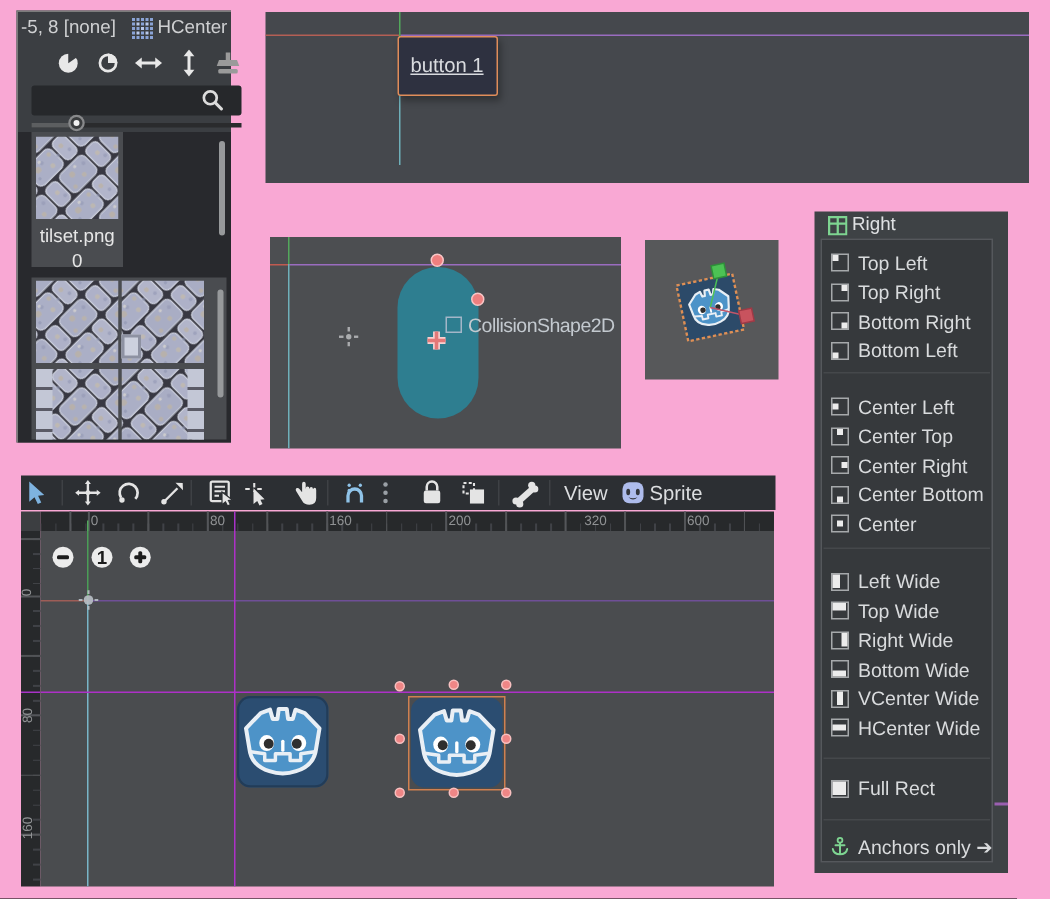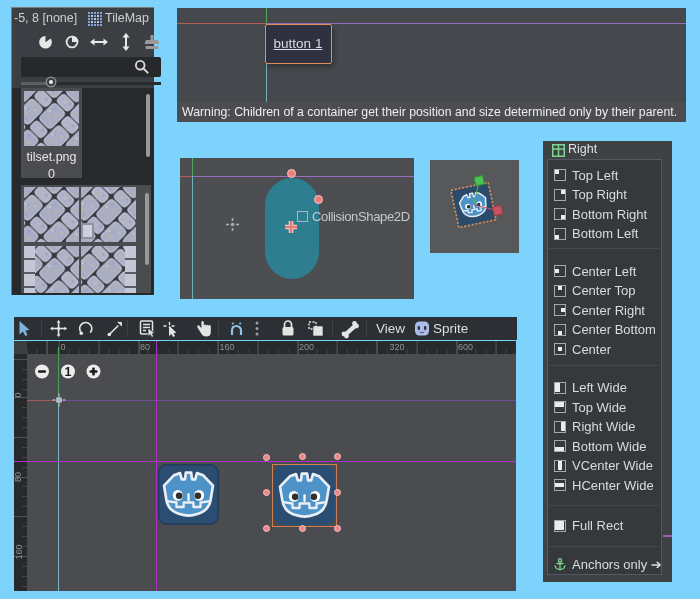--- a/index.html
+++ b/index.html
@@ -1,18 +1,18 @@
 <!DOCTYPE html>
 <html><head>
 <meta charset="utf-8">
 <style>
 * { margin:0; padding:0; box-sizing:border-box; }
 html,body { width:700px; height:599px; background:#121212; overflow:hidden;
   font-family:"Liberation Sans", sans-serif; }
-#stage { position:relative; width:700px; height:599px; background:#7dd3fc; }
+#stage { position:relative; width:700px; height:599px; background:#f9a8d4; }
 .abs { position:absolute; }
 </style>
 </head>
 <body>
 <div id="stage">
 
 <svg width="0" height="0" style="position:absolute">
 <defs>
 <pattern id="brick" width="46" height="46" patternUnits="userSpaceOnUse" patternTransform="rotate(-45 23 23) scale(0.82)">
   <rect width="46" height="46" fill="#383842"></rect>
@@ -78,21 +78,21 @@
           <rect x="6" y="9" width="2" height="2"></rect>
           <rect x="9" y="9" width="2" height="2" fill="#b8c8ea"></rect>
           <rect x="12" y="9" width="2" height="2"></rect>
       <rect x="0" y="12" width="2" height="2"></rect>
           <rect x="3" y="12" width="2" height="2"></rect>
           <rect x="6" y="12" width="2" height="2"></rect>
           <rect x="9" y="12" width="2" height="2"></rect>
           <rect x="12" y="12" width="2" height="2"></rect>
     </g>
   </svg>
-  <div class="abs" style="left:93px; top:3px; font-size:12.5px; color:#cfd0d2;">TileMap</div>
+  <div class="abs" style="left:93px; top:3px; font-size:12.5px; color:#cfd0d2;">HCenter</div>
 
   <svg class="abs" style="left:22px; top:24.5px;" width="135" height="19" viewBox="0 0 135 19">
 
     <circle cx="11.5" cy="9.2" r="6.3" fill="#e8e8e8"></circle>
     <path d="M11.5 9.2 L11.5 2 L18 4.6 Z" fill="#3b3e42"></path>
 
     <circle cx="38" cy="9" r="5.4" fill="none" stroke="#e8e8e8" stroke-width="1.8"></circle>
     <path d="M38 9 L38 2.7 A6.3 6.3 0 0 1 44.3 9 Z" fill="#e8e8e8"></path>
 
     <path d="M59 9 h12" stroke="#e8e8e8" stroke-width="2"></path>
@@ -152,21 +152,20 @@
 
 <div class="abs" id="btn-panel" style="left:177px; top:8px; width:509px; height:114px; background:#45484d; overflow:hidden;">
 
   <div class="abs" style="left:0px; top:15px; width:90px; height:1px; background:#b45f55;"></div>
   <div class="abs" style="left:90px; top:15px; width:419px; height:1px; background:#9a6cc0;"></div>
   <div class="abs" style="left:89px; top:0px; width:1px; height:16px; background:#53a85c;"></div>
   <div class="abs" style="left:89px; top:16px; width:1px; height:86px; background:#6fb0ba;"></div>
 
   <div class="abs" style="left:87.5px; top:15.5px; width:67px; height:40px; background:#2e3140; border:1.5px solid #e08d5a; border-radius:2px; box-shadow:2px 3px 5px rgba(0,0,0,0.3); color:#d9dbdf; font-size:13.5px; display:flex; align-items:center; justify-content:center;text-decoration:underline;">button 1</div>
 
-  <div class="abs" style="left:0px; top:94px; width:509px; height:20px; background:#4c4d51; color:#ededed; font-size:12.3px; display:flex; align-items:center; padding-left:5px;">Warning: Children of a container get their position and size determined only by their parent.</div>
 </div>
 
 <div class="abs" id="mid-vp" style="left:180px; top:158px; width:234px; height:141px; background:#4c4e51; overflow:hidden;">
 
   <div class="abs" style="left:0px; top:18px; width:13px; height:1px; background:#c05a50;"></div>
   <div class="abs" style="left:13px; top:18px; width:221px; height:1px; background:#9a6cc0;"></div>
   <div class="abs" style="left:12px; top:0px; width:1px; height:18px; background:#53a85c;"></div>
   <div class="abs" style="left:12px; top:18px; width:1px; height:123px; background:#6fb0ba;"></div>
 
   <div class="abs" style="left:85px; top:20px; width:54px; height:101px; border-radius:27px; background:#2e7e90;"></div>

